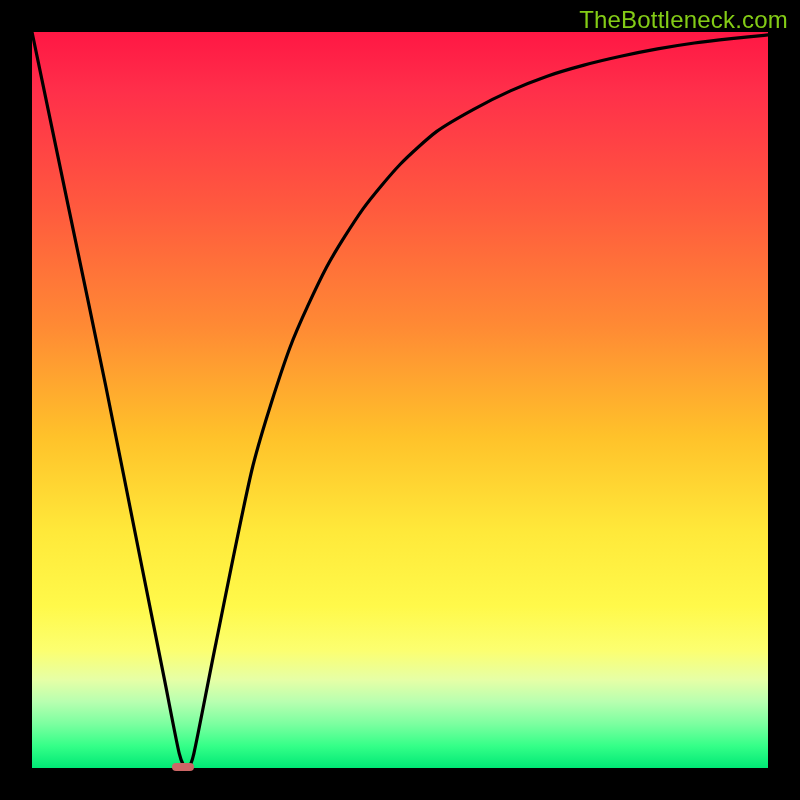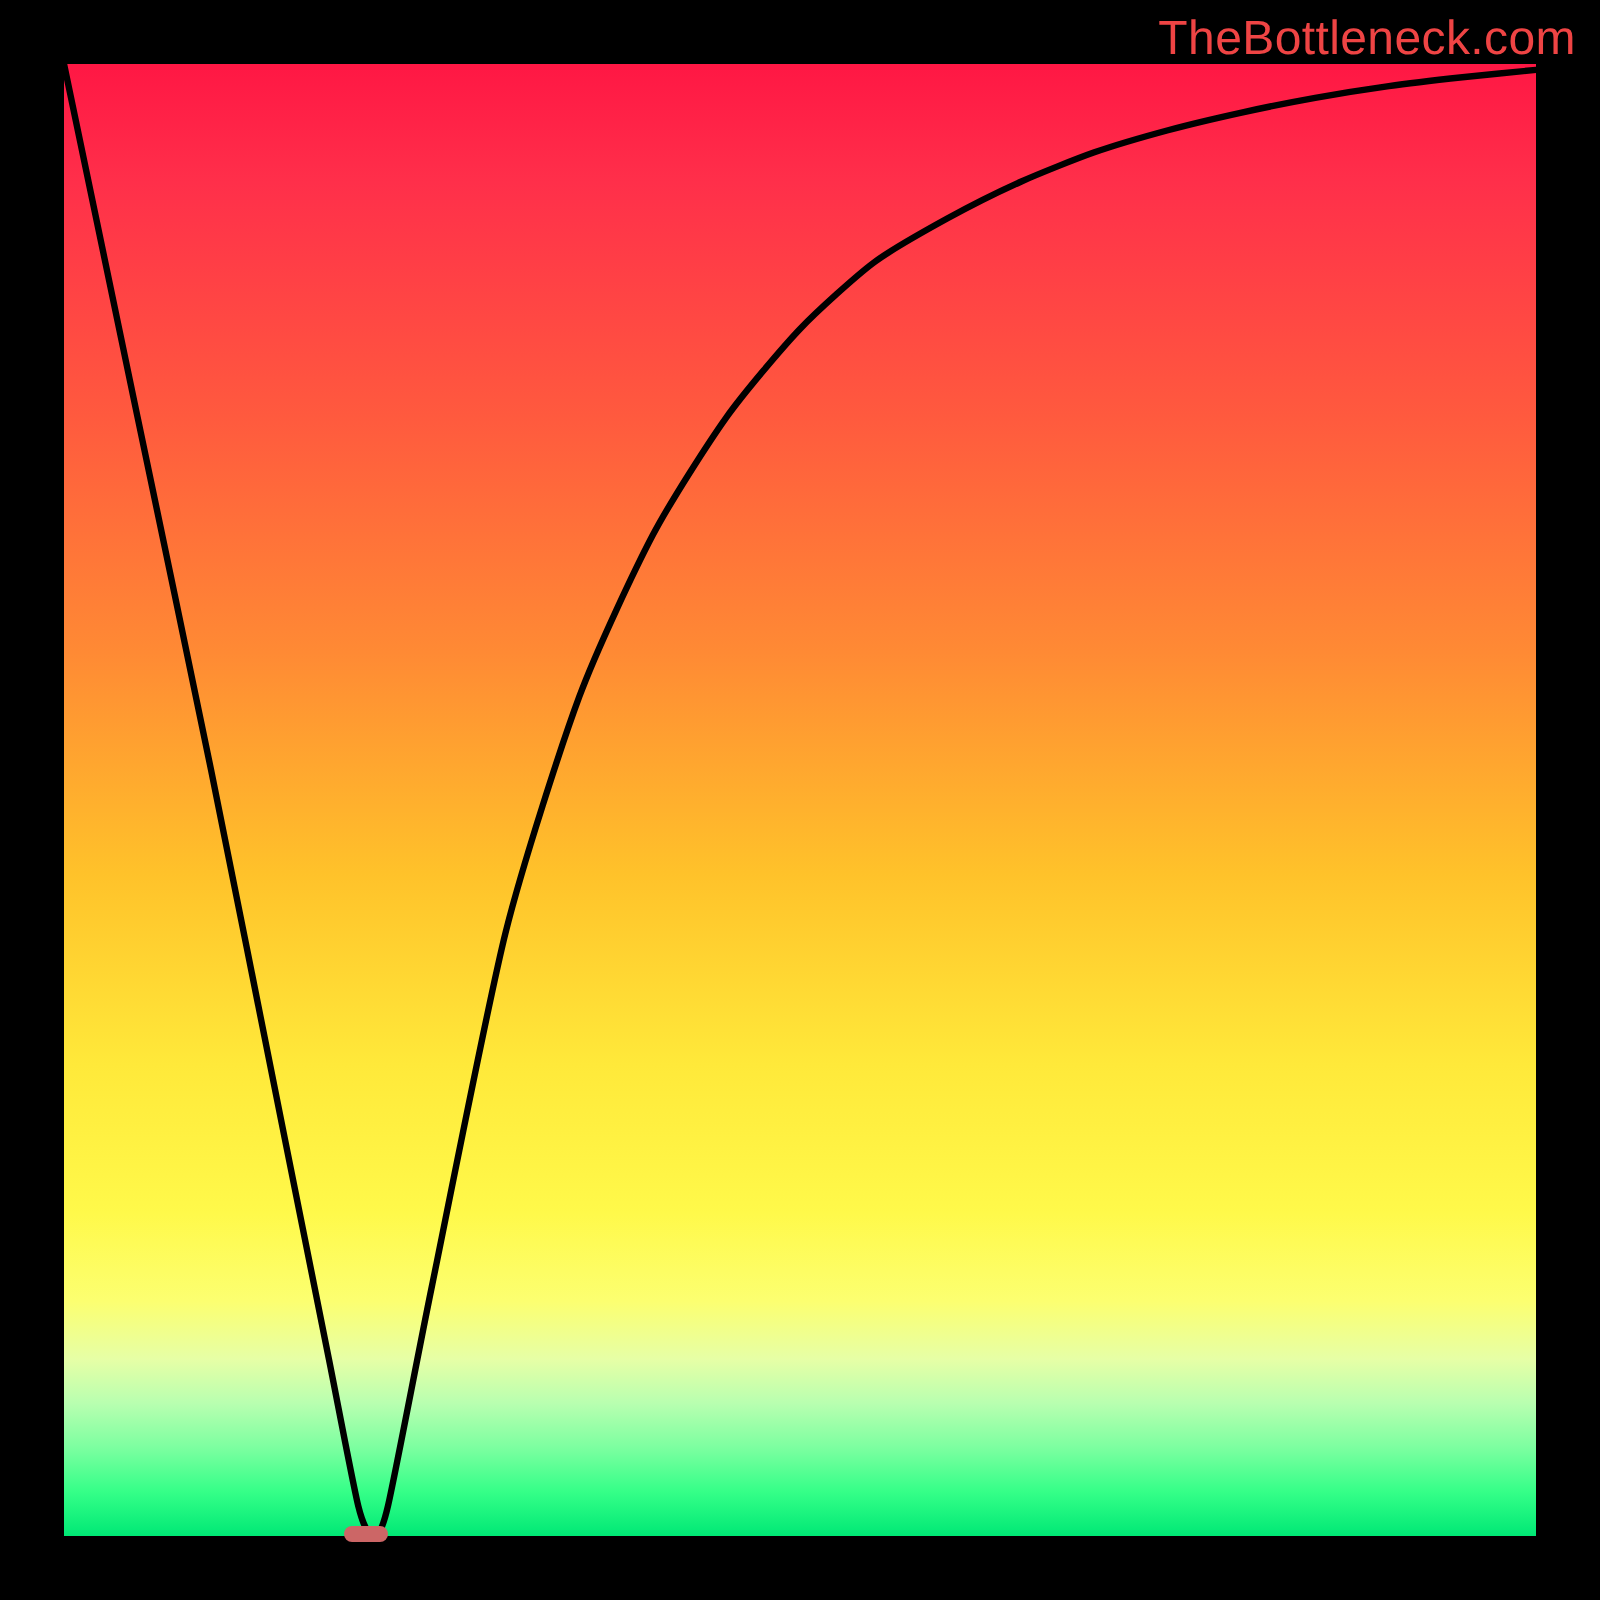--- a/index.html
+++ b/index.html
@@ -39,21 +39,21 @@
       #b8ffb0 91%,
       #7cffa0 94%,
       #35ff88 97%,
       #00e875 100%
     );
   }
   .watermark {
     position: absolute;
     top: 6px;
     right: 12px;
-    color: #ef4444;
+    color: #84cc16;
     font-size: 24px;
     font-weight: 500;
     letter-spacing: 0.2px;
     z-index: 5;
   }
   svg.curve {
     position: absolute;
     left: 0;
     top: 0;
     width: 736px;

